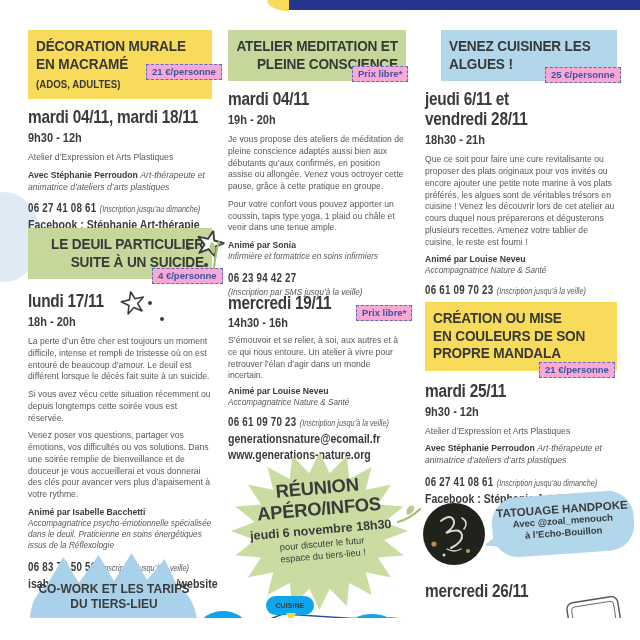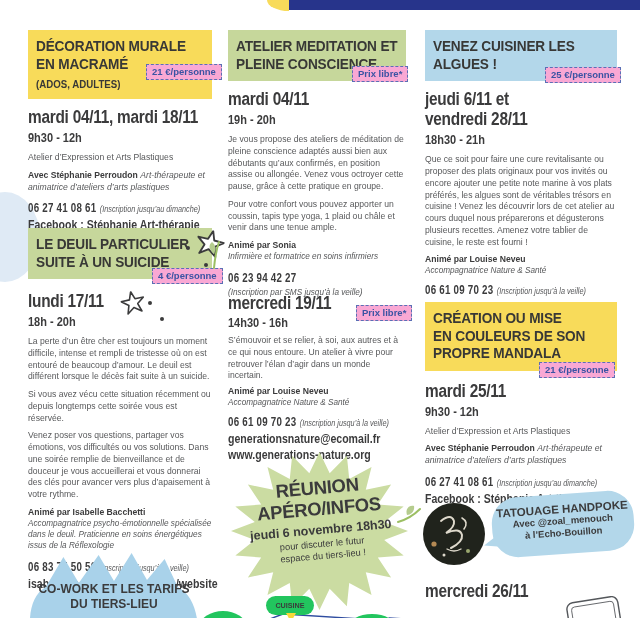--- a/index.html
+++ b/index.html
@@ -22,22 +22,22 @@
   #b-macrame{left:28px;top:30px;width:184px;}
   #b-deuil{left:28px;top:228px;width:184px;}
   #b-meditation{left:228px;top:30px;width:178px;}
   #b-spirale{left:228px;top:283px;width:178px;}
   #b-algues{left:425px;top:30px;width:192px;}
   #b-mandala{left:425px;top:302px;width:192px;}
   #b-permanences{left:425px;top:573px;width:210px;}
 
   .hdr{padding:7px 8px 9px;}
   .hdr.yellow{background:#F8DB5A;}
-  .hdr.green{background:#C6D79B;}
-  .hdr.blue{background:#B3D7EA;}
+  .hdr.green{background:#C6D79B;text-align:right;}
+  .hdr.blue{background:#B3D7EA;margin-left:16px;}
   .hdr-title{margin:0;font-size:15.5px;line-height:1.13;font-weight:bold;color:#383836;letter-spacing:-0.2px;}
   .hdr-sub{margin-top:6px;font-size:11px;font-weight:bold;color:#383836;}
 
   .evt-date{margin-top:8px;font-size:17.5px;font-weight:bold;color:#3b3b3c;letter-spacing:-0.3px;line-height:1.15;}
   .evt-time{margin-top:4px;font-size:12.5px;font-weight:bold;color:#3b3b3c;}
   p.body{margin:6px 0 0;font-size:9.8px;line-height:1.2;color:#57585a;}
   .host{margin-top:6px;}
   .role{margin:0;font-size:9.3px;line-height:1.18;color:#57585a;}
   .contact{margin:6px 0 0;transform:scaleX(0.78);transform-origin:0 0;width:128%;}
   .phone{font-size:12.5px;font-weight:bold;color:#3b3b3c;letter-spacing:0.3px;}
@@ -74,21 +74,21 @@
           border-right:18px solid #B3D7EA;border-top:5px solid transparent;border-bottom:9px solid transparent;
           transform:rotate(-18deg);}
   .bubble-title{font-size:11.5px;font-weight:bold;}
   .bubble-line{font-size:9.5px;font-weight:bold;line-height:1.25;}
 
   
   #laptop{left:546px;top:596px;width:95px;height:45px;}
   #floorplan{left:213px;top:606px;width:228px;height:34px;}
 
   
-  .plan-label{position:absolute;background:#22c55e;color:#3b3b3c;font-weight:bold;text-align:center;
+  .plan-label{position:absolute;background:#0ea5e9;color:#3b3b3c;font-weight:bold;text-align:center;
               display:flex;align-items:center;justify-content:center;line-height:1.1;}
   #bl-atelier{left:200px;top:611px;width:46px;height:30px;border-radius:50%;font-size:6.8px;}
   #bl-cuisine{left:266px;top:596px;width:48px;height:19px;border-radius:10px;font-size:7.2px;}
   #bl-visio{left:348px;top:614px;width:48px;height:28px;border-radius:50%;font-size:6.8px;}
   .plan-tail{position:absolute;width:0;height:0;border-left:5px solid transparent;border-right:5px solid transparent;border-top:9px solid #F8D839;}
   #tail-cuisine{left:286px;top:613px;}
   #tail-atelier{left:236px;top:637px;}
   #tail-visio{left:366px;top:638px;}
 
   

